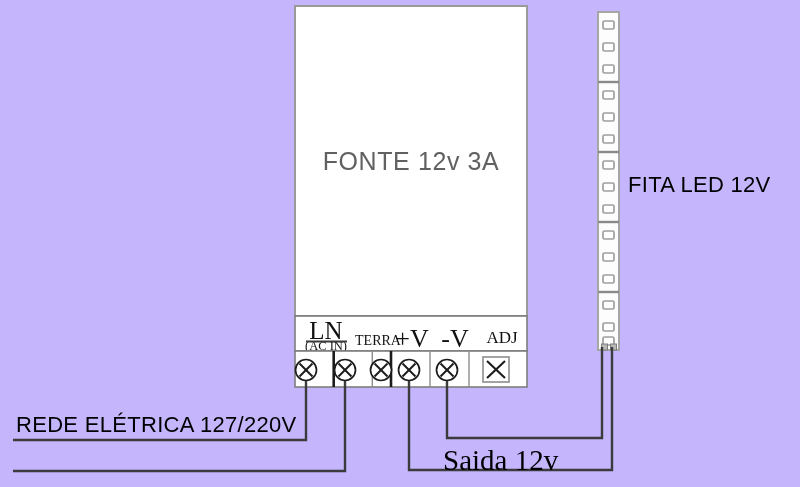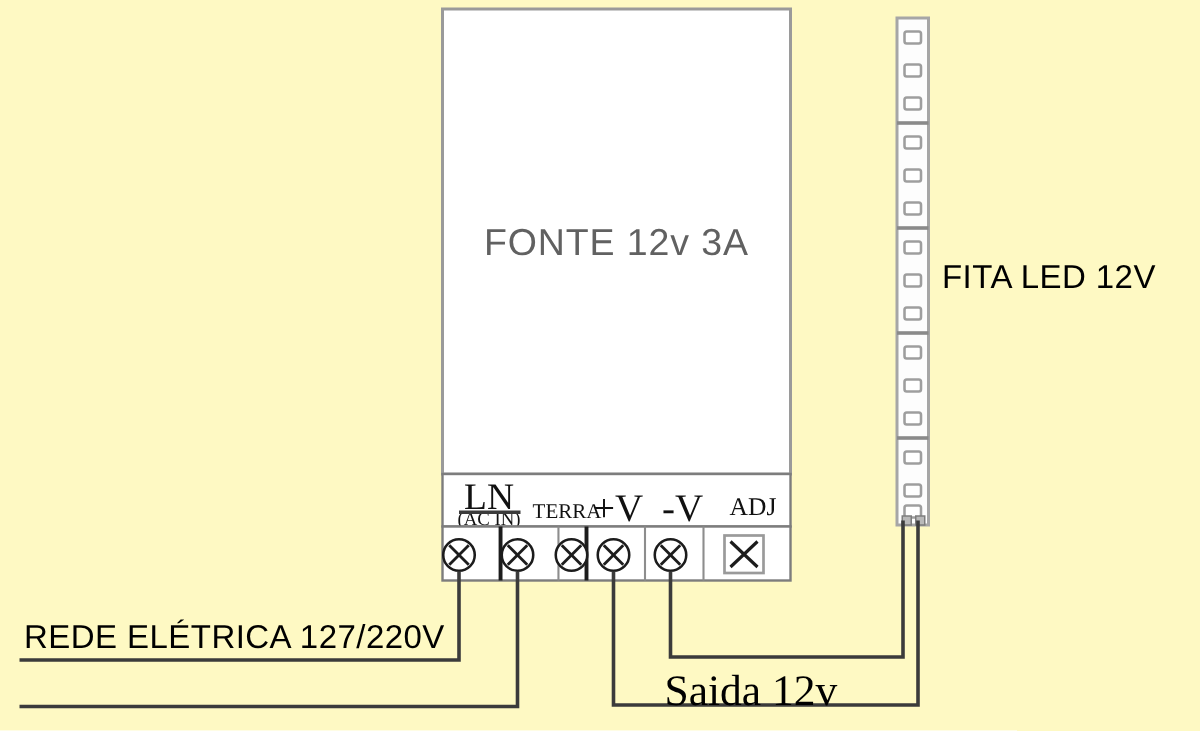--- a/index.html
+++ b/index.html
@@ -8,21 +8,21 @@
     padding: 0;
     background: #ffffff;
   }
   body {
     font-family: "Liberation Sans", sans-serif;
   }
   #canvas {
     position: relative;
     width: 800px;
     height: 487px;
-    background: #fef9c3;
+    background: #c4b5fd;
     overflow: hidden;
   }
   #diagram-svg {
     position: absolute;
     left: 0;
     top: 0;
     width: 800px;
     height: 487px;
   }
   .psu-title {

